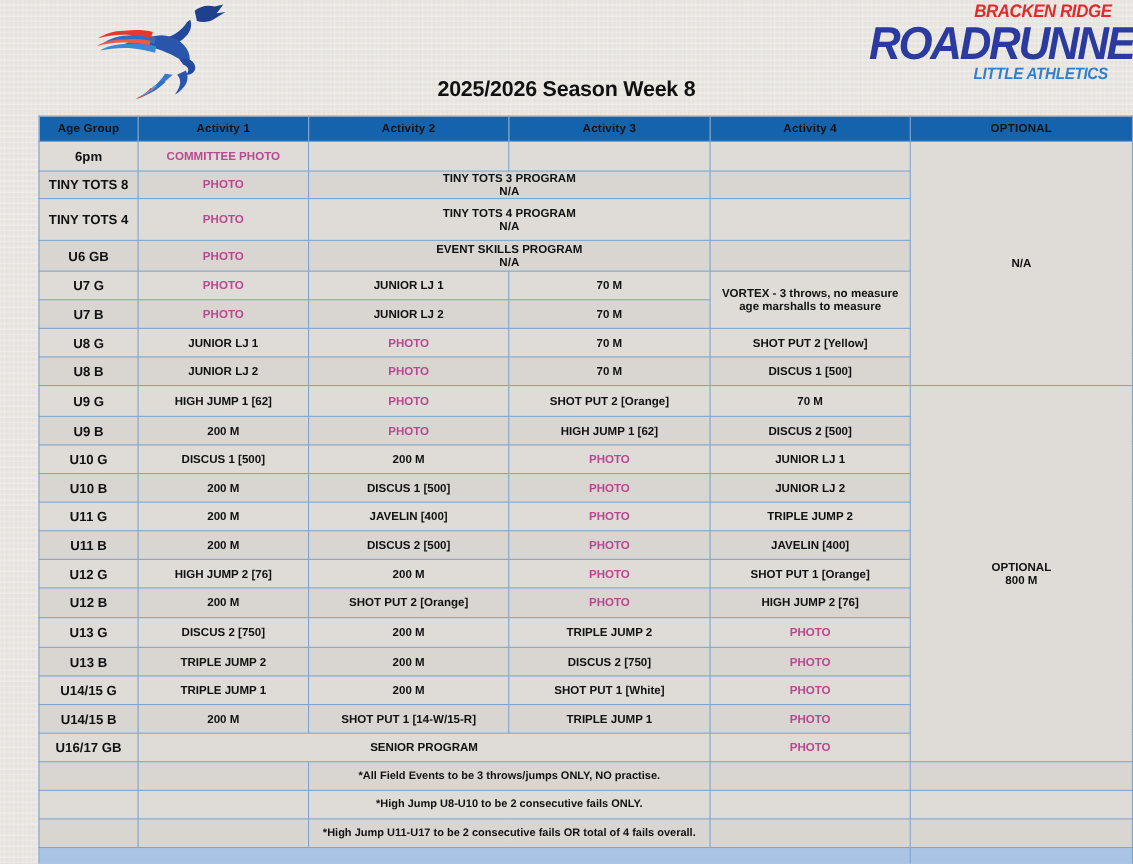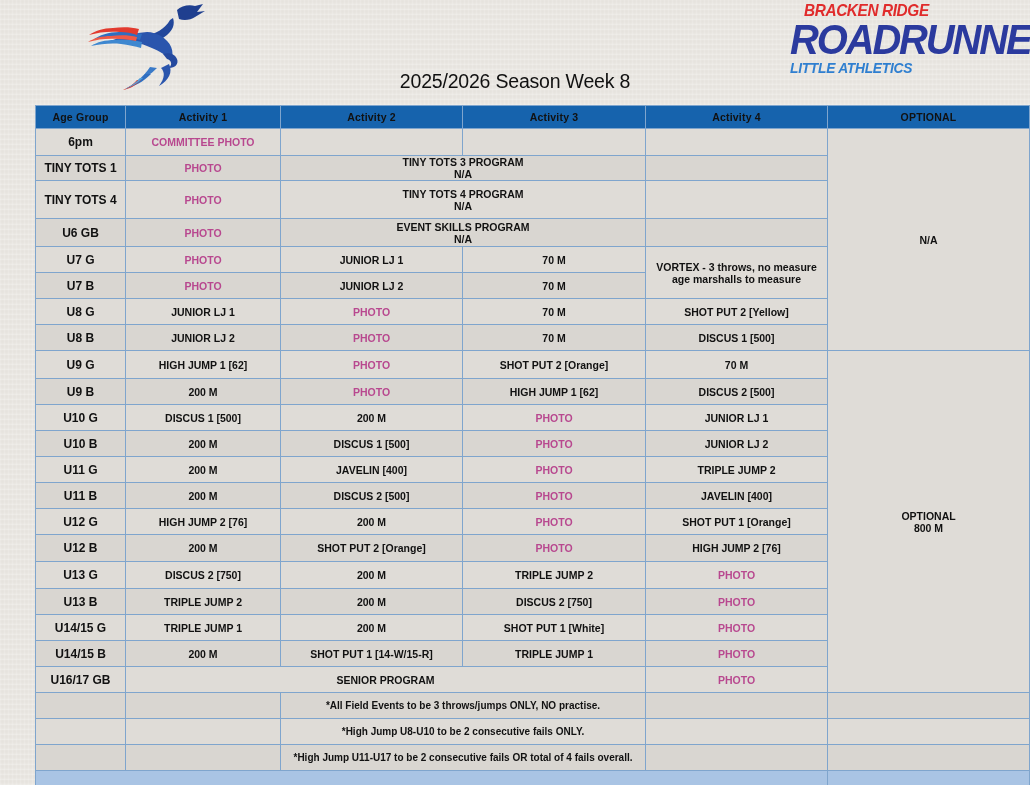--- a/index.html
+++ b/index.html
@@ -36,21 +36,21 @@
     top: 2px;
     width: 132px;
     height: 90px;
   }
   .brand-logo {
     position: absolute;
     right: 4px;
     top: 2px;
     width: 236px;
     height: 84px;
-    text-align: left;
+    text-align: right;
   }
   .brand-line1 {
     font-size: 16.5px;
     font-weight: bold;
     font-style: italic;
     color: #e02b2b;
     letter-spacing: -0.4px;
     transform: scaleX(0.93);
     transform-origin: left center;
     line-height: 1;
@@ -78,21 +78,21 @@
     line-height: 1;
     margin-top: 1px;
   }
   .season-title {
     position: absolute;
     left: 0;
     right: 0;
     top: 70px;
     text-align: center;
     font-size: 19.5px;
-    font-weight: normal;
+    font-weight: bold;
     color: #111;
     letter-spacing: -0.2px;
   }
 
   
   .sched-wrap {
     position: absolute;
     left: 35px;
     top: 105px;
     width: 994px;
@@ -215,21 +215,21 @@
     <tr style="height:27px">
       <td>6pm</td>
       <td class="photo">COMMITTEE PHOTO</td>
       <td></td>
       <td></td>
       <td></td>
       <td class="big-note" rowspan="8">N/A</td>
     </tr>
 
     <tr style="height:25px">
-      <td>TINY TOTS 1</td>
+      <td>TINY TOTS 8</td>
       <td class="photo">PHOTO</td>
       <td colspan="2">
         <div>TINY TOTS 3 PROGRAM</div>
         <div>N/A</div>
       </td>
       <td></td>
     </tr>
 
     <tr style="height:38px">
       <td>TINY TOTS 4</td>

